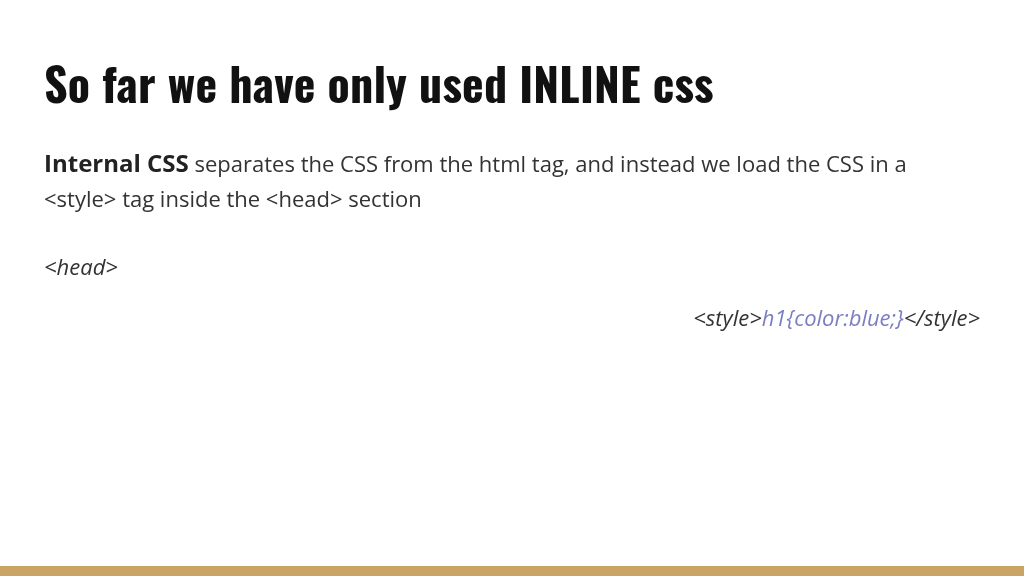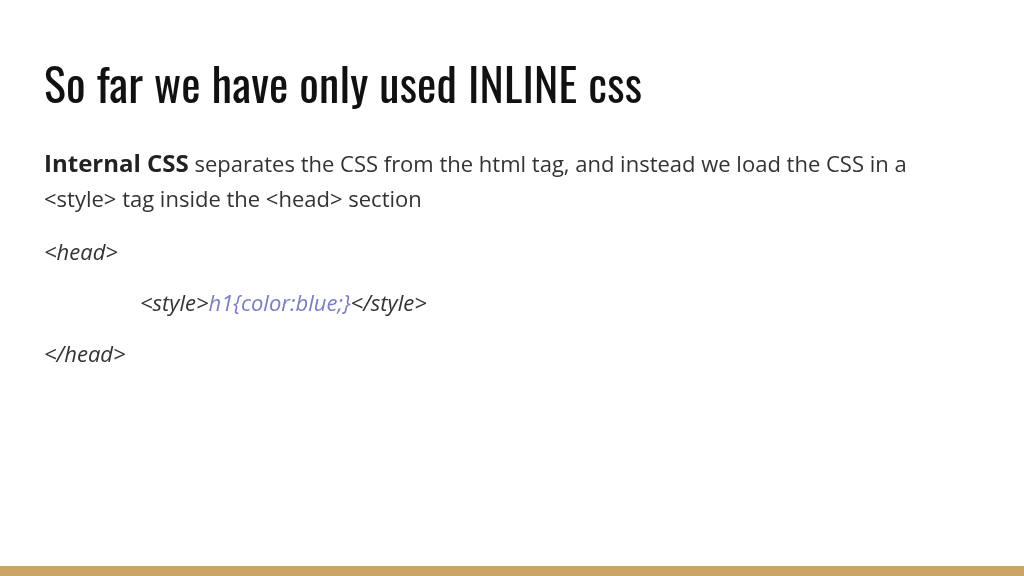--- a/index.html
+++ b/index.html
@@ -10,46 +10,47 @@
     position: relative;
     font-family: "Open Sans", "Segoe UI", sans-serif;
     color: #222;
   }
   .slide {
     padding: 48px 44px 0 44px;
   }
   h1.title {
     font-family: "Oswald", "Arial Narrow", sans-serif;
     font-stretch: condensed;
-    font-weight: 400;
+    font-weight: 700;
     font-size: 46px;
     letter-spacing: 0.2px;
     margin-bottom: 28px;
     color: #111;
   }
   .para {
     font-size: 22px;
     line-height: 1.55;
-    margin-bottom: 20px;
+    margin-bottom: 35px;
     color: #333;
   }
   .para .bold {
     font-weight: 700;
     font-size: 24px;
     color: #222;
   }
   .code-line {
     font-size: 22px;
     line-height: 1.5;
     margin-bottom: 18px;
     color: #333;
     font-style: italic;
   }
   .indent {
     padding-left: 96px;
+    text-align: right;
   }
   .css-rule {
     color: #7a7ec2;
   }
   .bottom-bar {
     position: absolute;
     left: 0;
     bottom: 0;
     width: 1024px;
     height: 10px;
@@ -66,18 +67,17 @@
   <p class="para">
     <span class="bold">Internal CSS</span><span> separates the CSS from the html tag, and instead we load the CSS in a &lt;style&gt; tag inside the &lt;head&gt; section</span>
   </p>
 
   <p class="code-line">&lt;head&gt;</p>
 
   <p class="code-line indent">
     <span>&lt;style&gt;</span><span class="css-rule">h1{color:blue;}</span><span>&lt;/style&gt;</span>
   </p>
 
-  <p class="code-line">&lt;/head&gt;</p>
 
 
 </div>
 
 <div class="bottom-bar"></div>
 
 </body></html>

